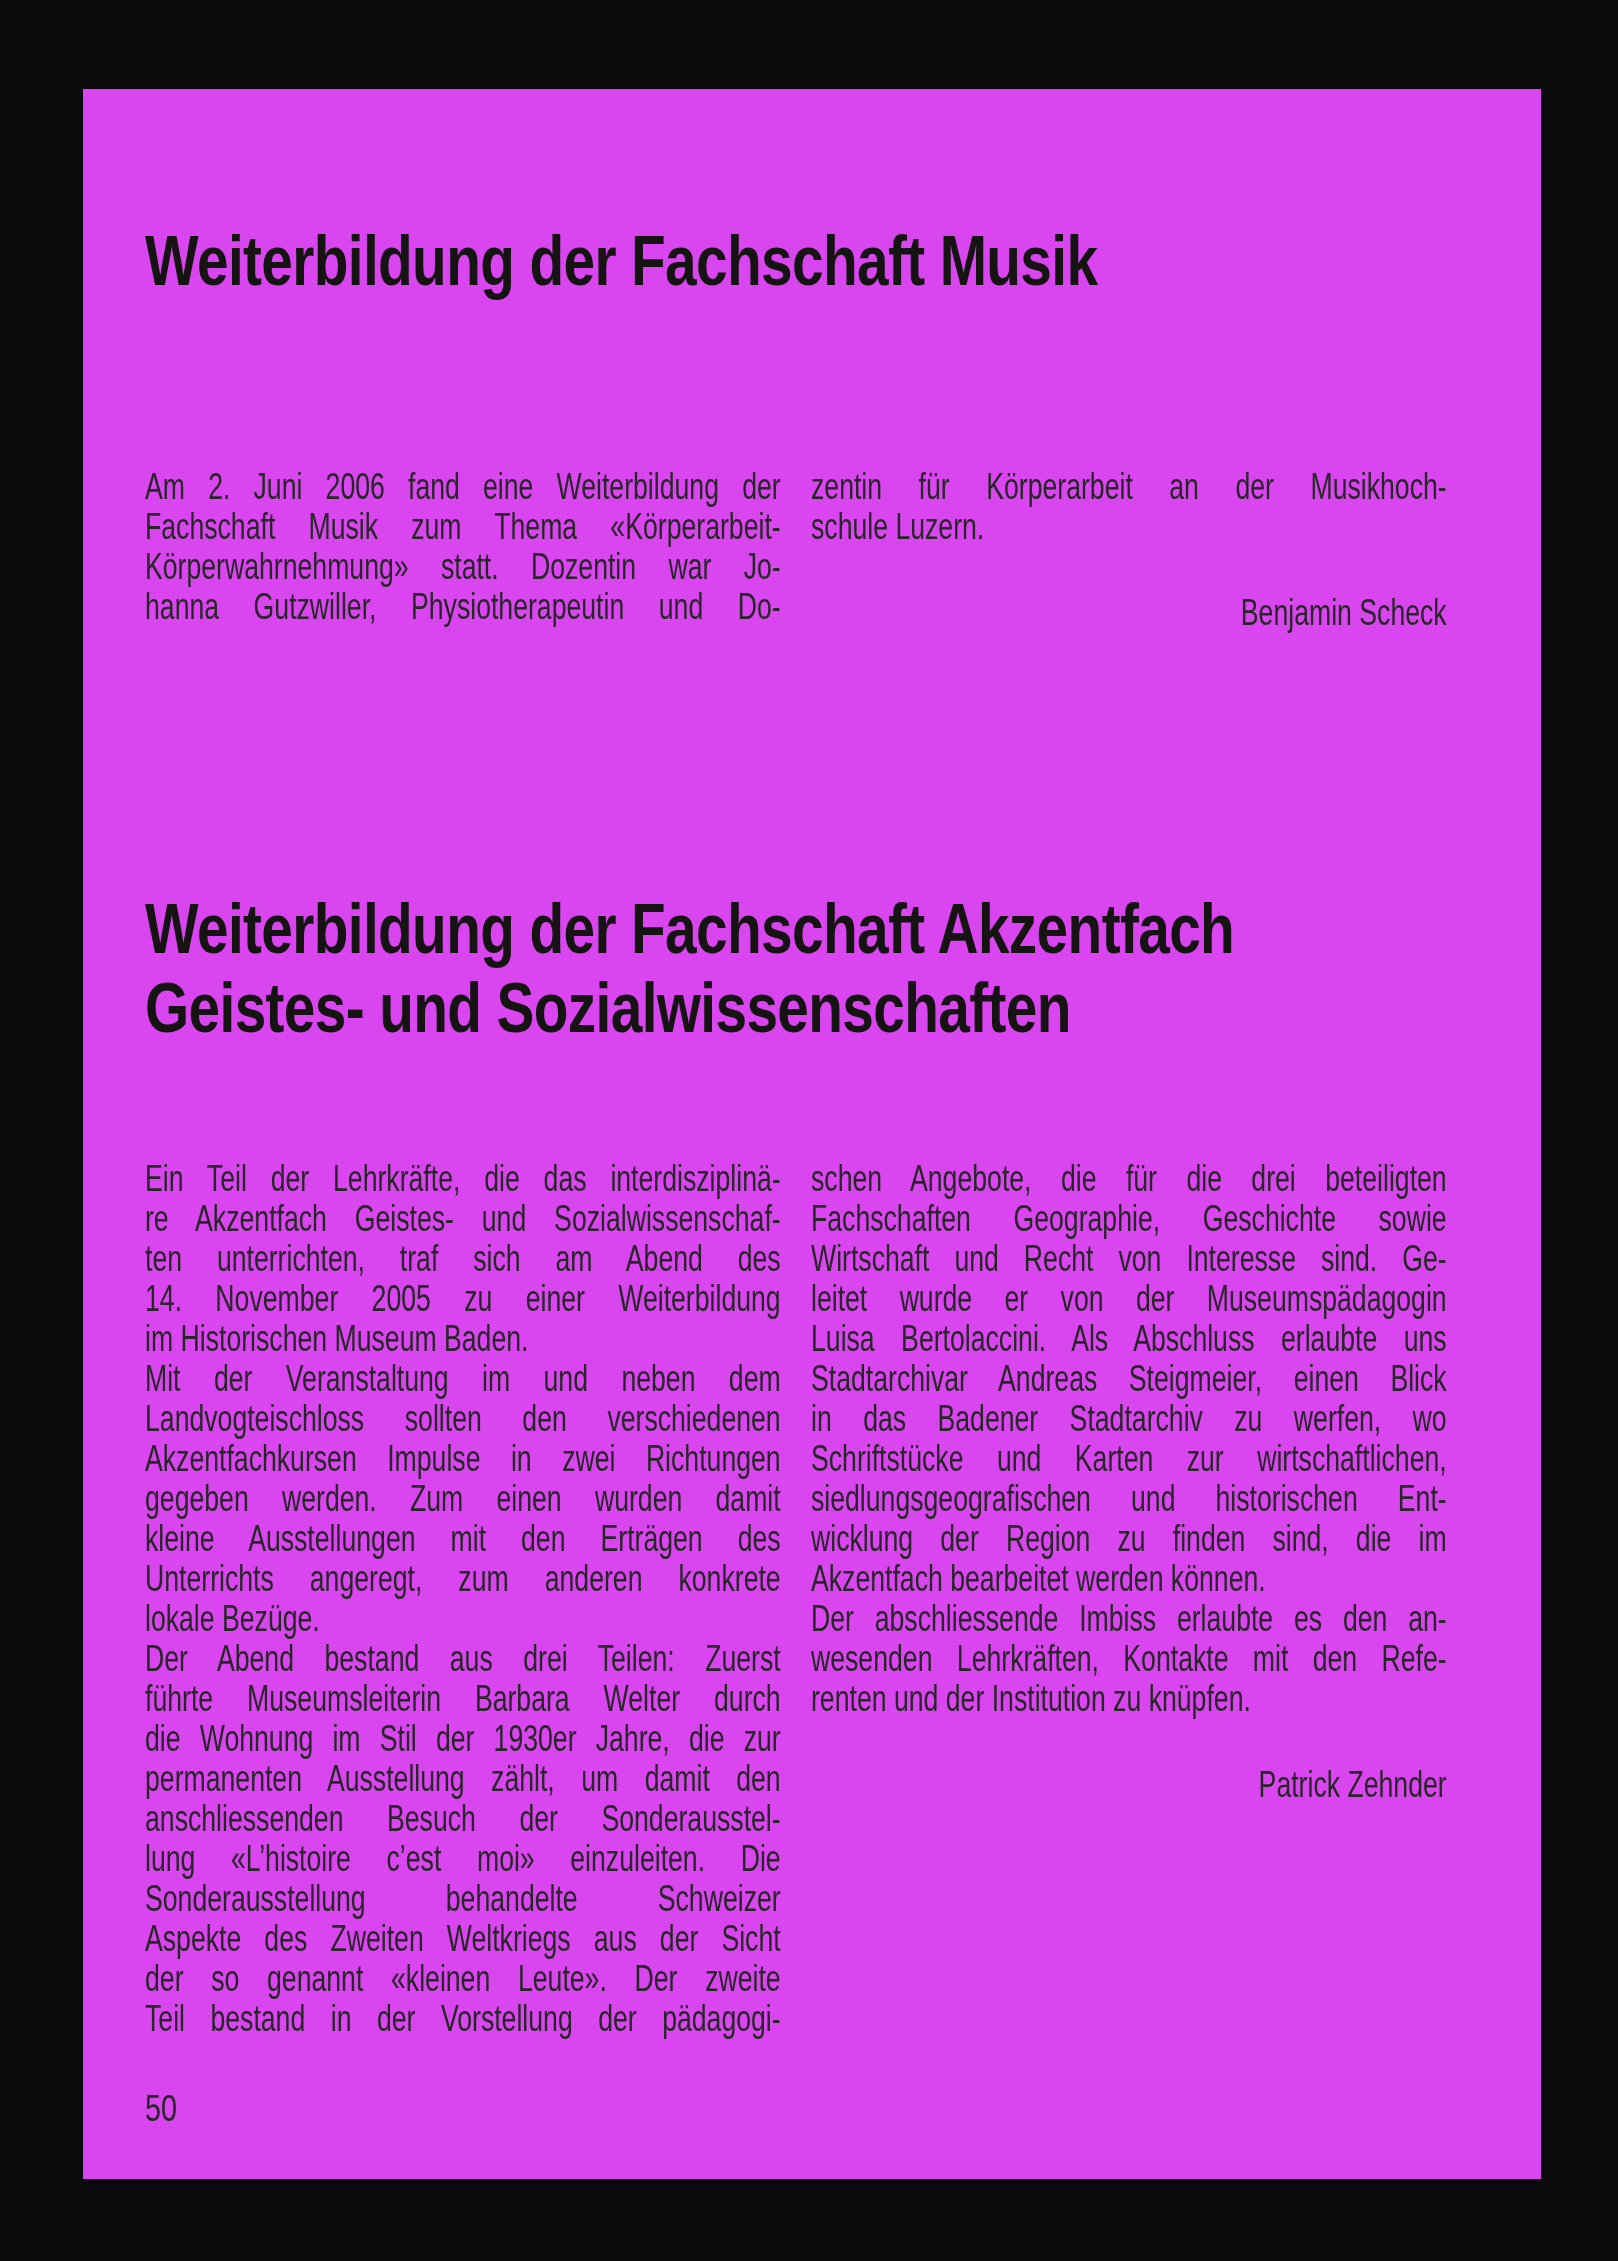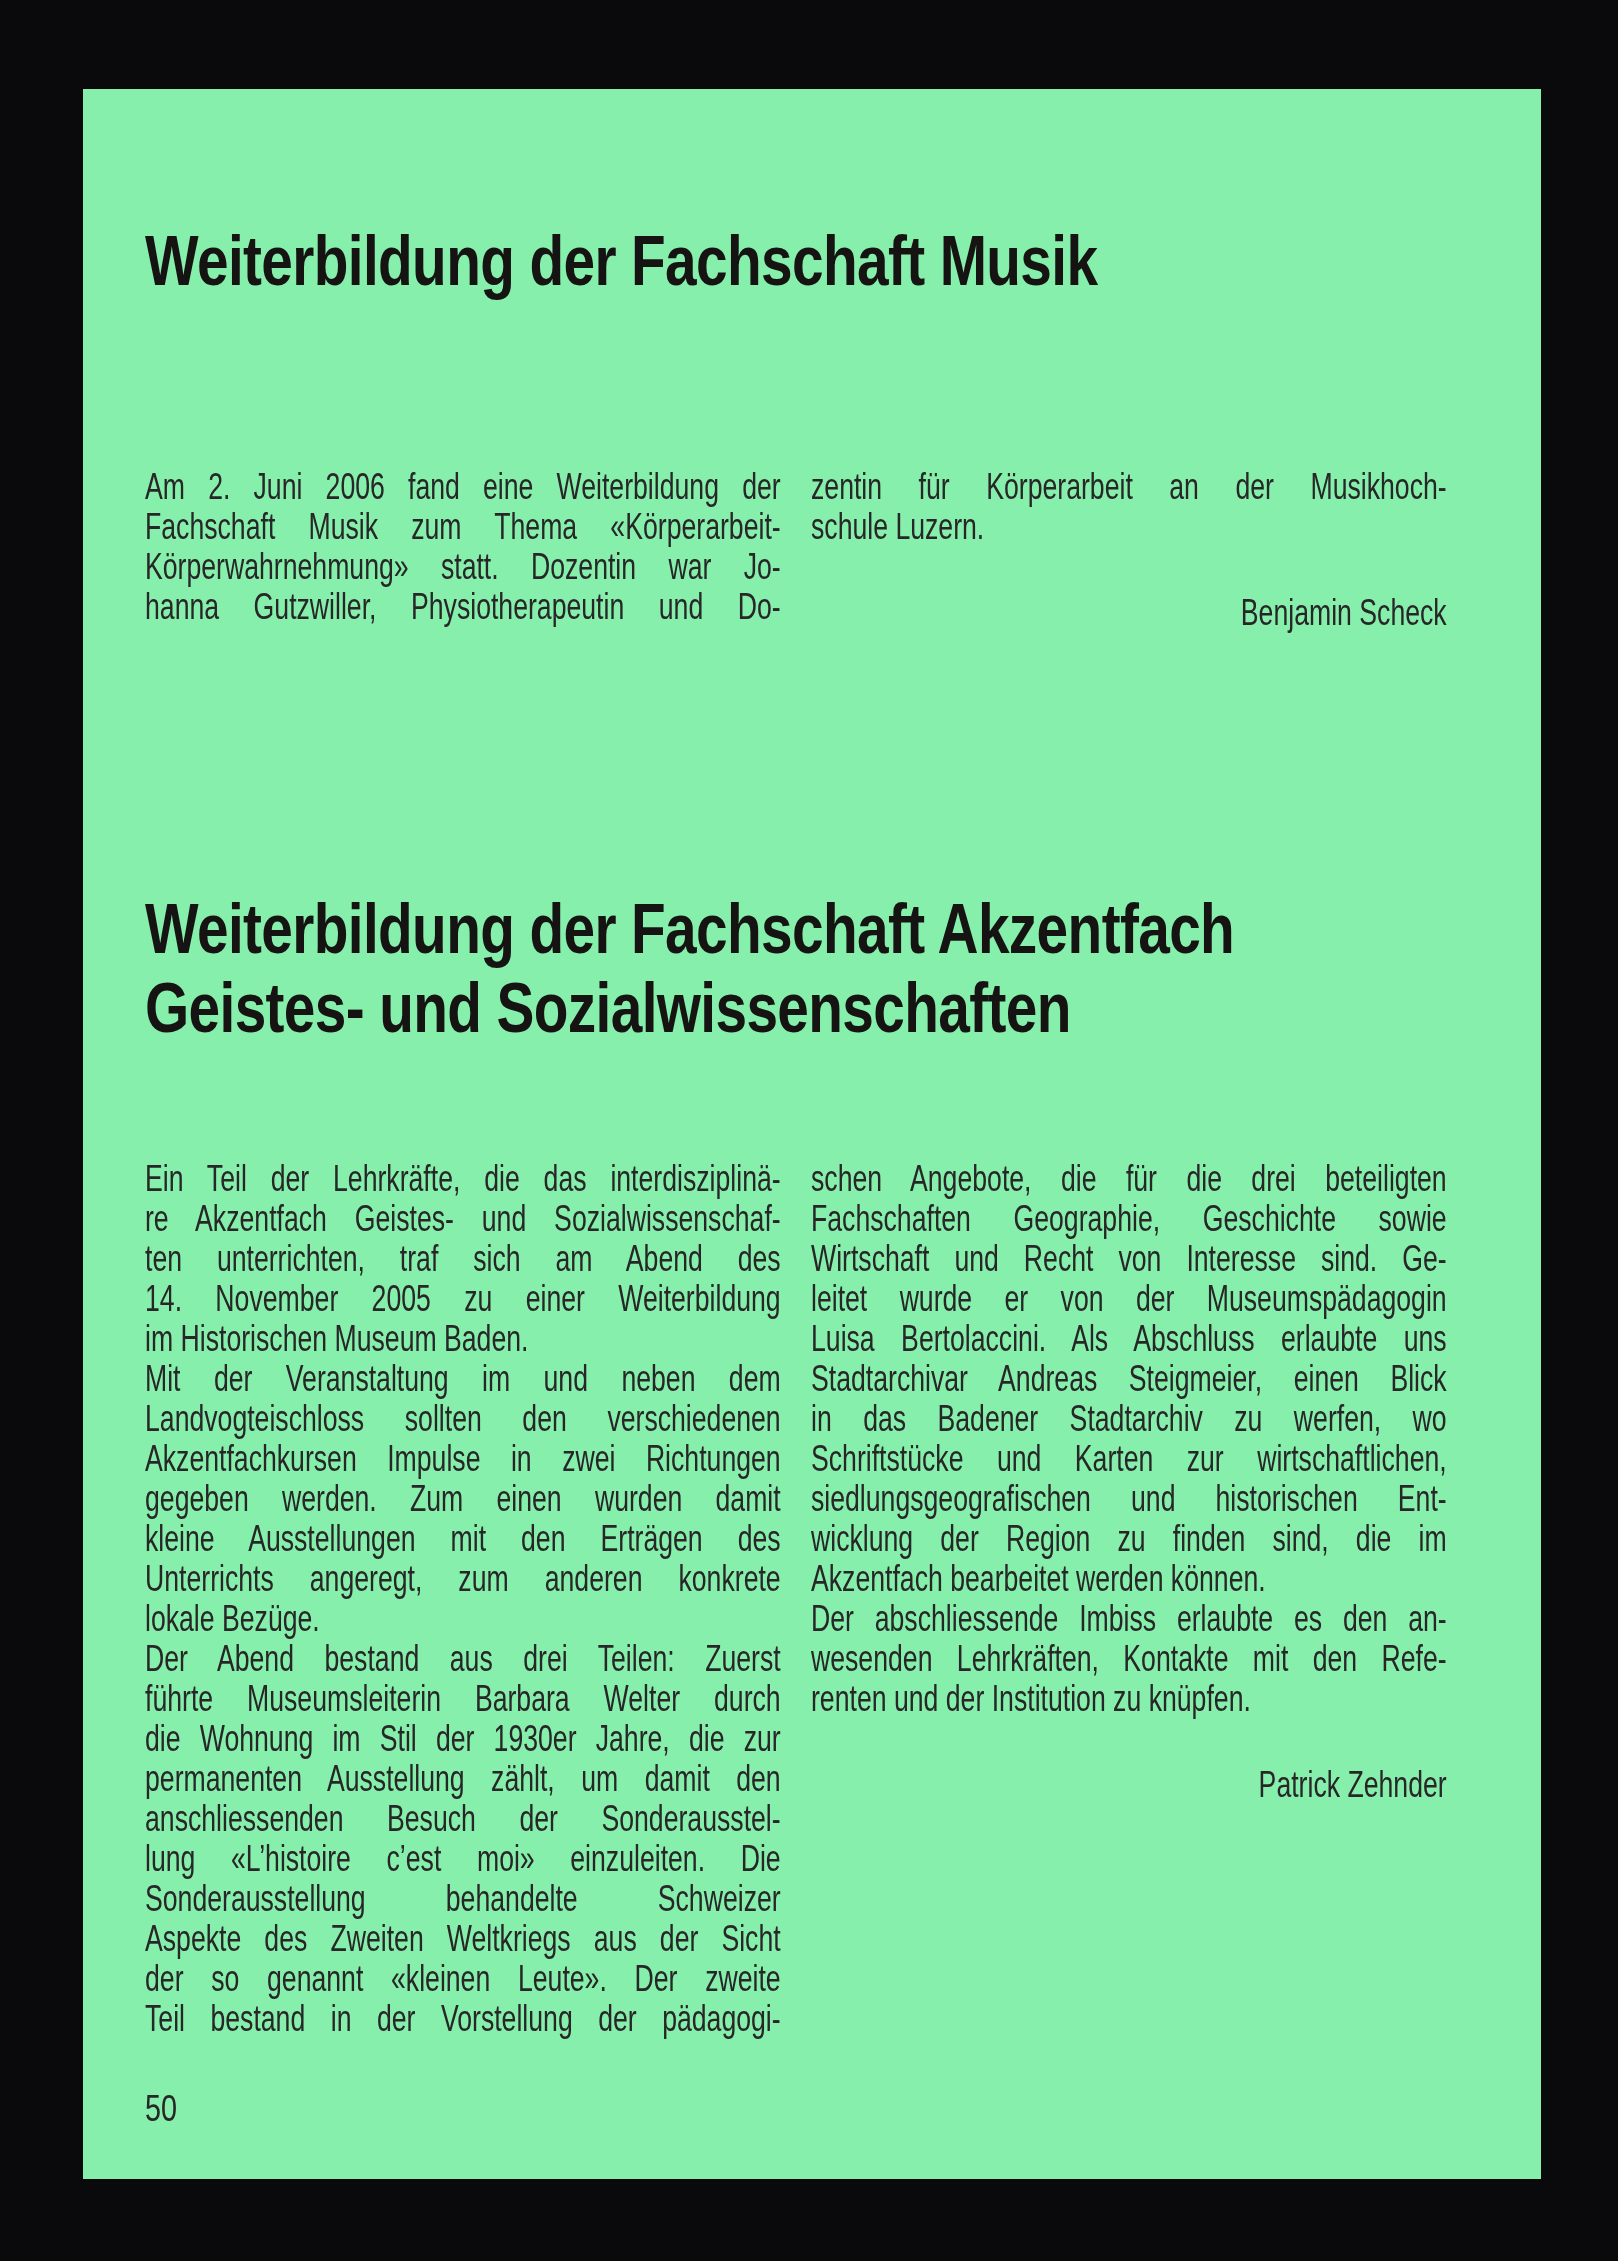--- a/index.html
+++ b/index.html
@@ -76,21 +76,21 @@
     font-size: 36px;
     line-height: 40px;
     color: #272727;
     transform: scaleX(0.80);
     transform-origin: 0 0;
   }
 </style>
 </head>
 <body style="background: rgb(10, 10, 12);">
 
-<div class="paper" style="background: #86efac;">
+<div class="paper" style="background: #d946ef;">
 
   <div class="title" id="title-1">
 
   <div>Weiterbildung der Fachschaft Musik</div>
     </div>
 
   <div class="col col-left a1">
 
   <div class="line">Am 2. Juni 2006 fand eine Weiterbildung der</div>
       <div class="line">Fachschaft Musik zum Thema «Körperarbeit-</div>

